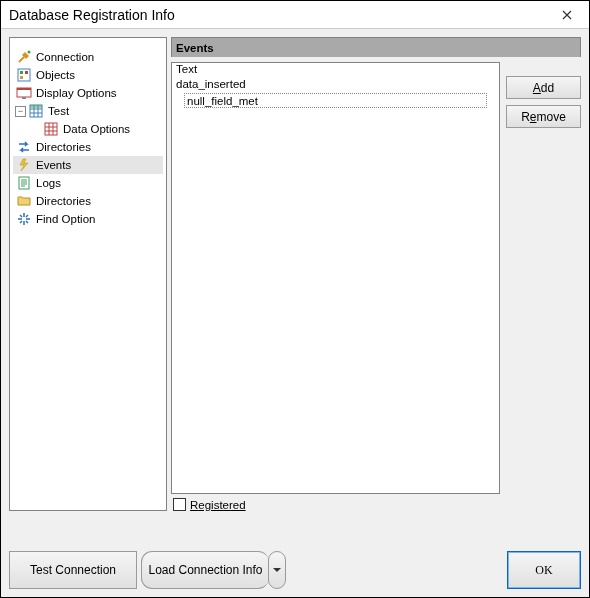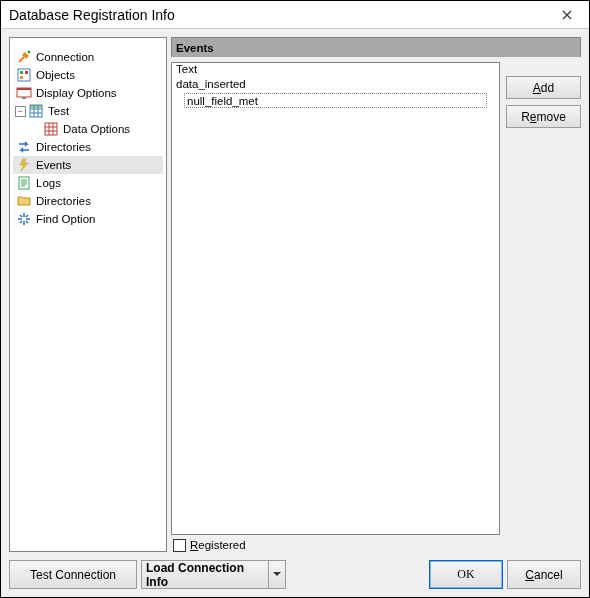--- a/index.html
+++ b/index.html
@@ -156,23 +156,24 @@
     border: none;
     outline: none;
     font: inherit;
     width: 100%;
     height: 14px;
     padding: 0;
     background: transparent;
   }
   .checkbox-row {
     display: flex;
-    align-items: flex-start;
+    align-items: center;
     padding: 4px 0 0 2px;
     gap: 4px;
+    text-decoration: underline;
   }
   .cb {
     width: 13px;
     height: 13px;
     border: 1px solid #333;
     background: #fff;
     box-sizing: border-box;
     cursor: pointer;
   }
   .sidebar-buttons {
@@ -193,33 +194,33 @@
     cursor: pointer;
     padding: 0 4px;
     font-size: 12px;
   }
   .footer {
     display: flex;
     gap: 4px;
     padding-top: 8px;
     align-items: center;
   }
-  .footer .btn { height: 29px; }
+  .footer .btn { height: 38px; margin-top: 32px; }
   .btn-default {
     border: 1px solid #0a66c2;
     box-shadow: inset 0 0 0 1px #7eb4e5;
     font-family: Liberation Serif, serif;
   }
   .underline-letter {
     text-decoration: underline;
   }
   .split-btn {
     display: flex;
   }
-  .split-btn .btn { border-radius: 0; font-weight: bold; }
+  .split-btn .btn { border-radius: 11px; }
   .split-arrow {
     width: 18px;
     display: flex;
     align-items: center;
     justify-content: center;
     border-left: 1px solid #9a9a9a;
     margin-left: -1px;
   }
   svg { display: block; }
 </style>
@@ -399,18 +400,15 @@
             <svg width="8" height="5" viewBox="0 0 8 5">
                 <path d="M0 0 L4 4 L8 0 Z" fill="#333"></path>
               </svg>
           </span>
         </div>
       </div>
       <div style="flex:1"></div>
       <div class="btn btn-default" style="width:74px">
         <span>OK</span>
       </div>
-      <div class="btn" style="width:74px">
-        <span><span class="underline-letter">C</span>ancel</span>
-      </div>
     </div>
   </div>
 </div>
 
 </body></html>

